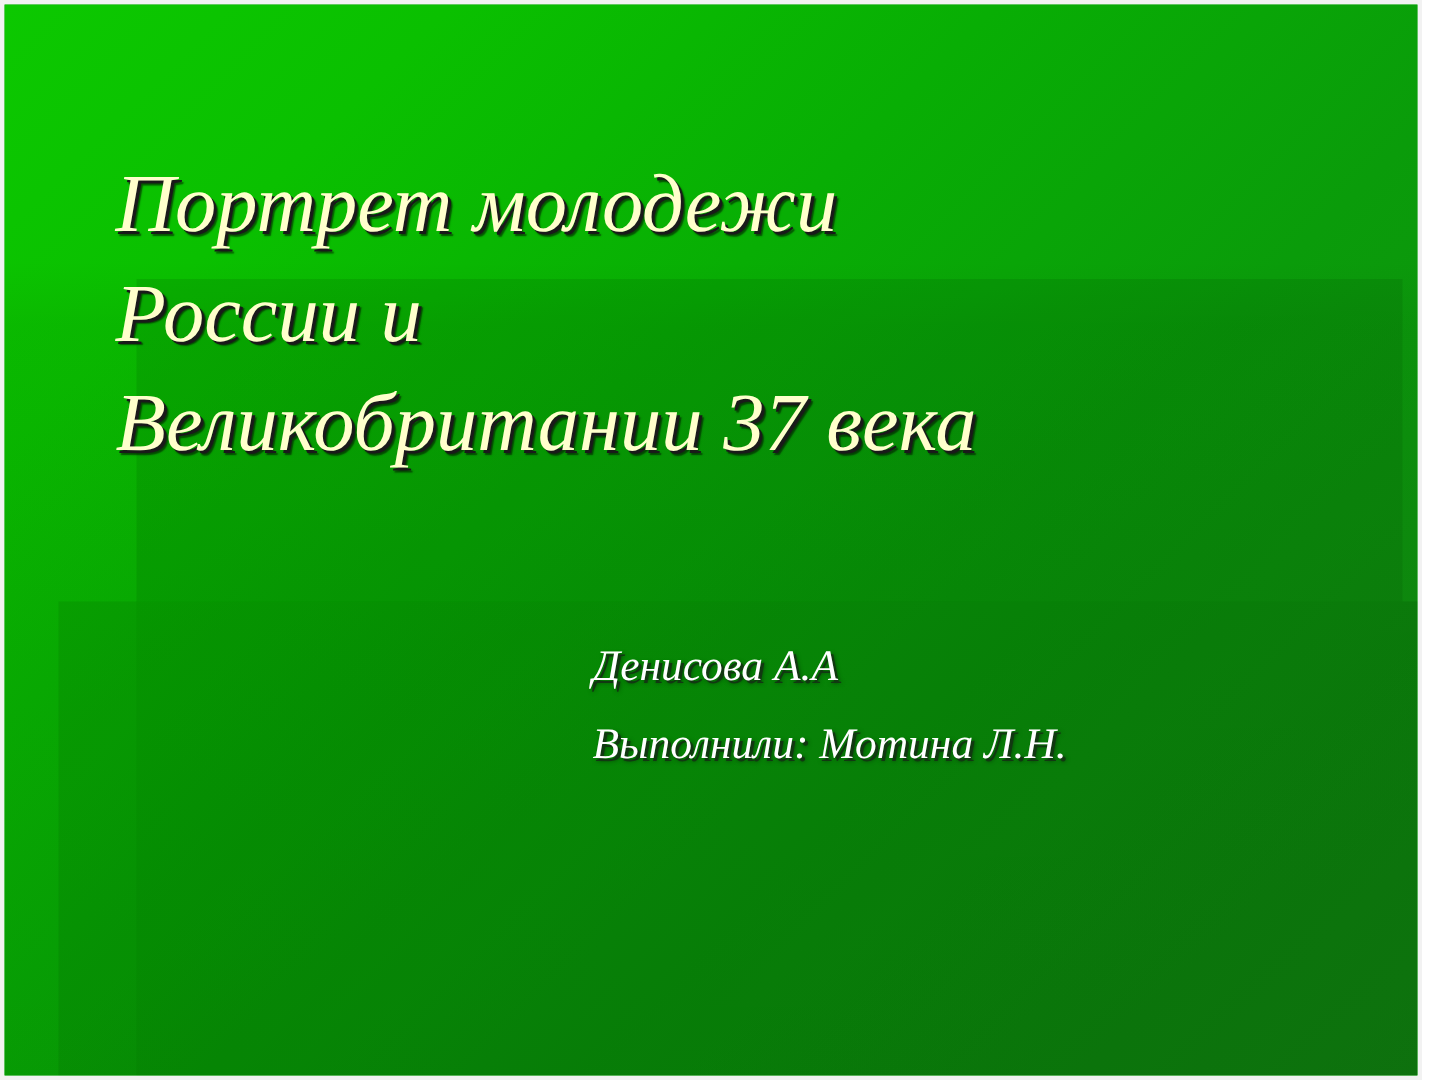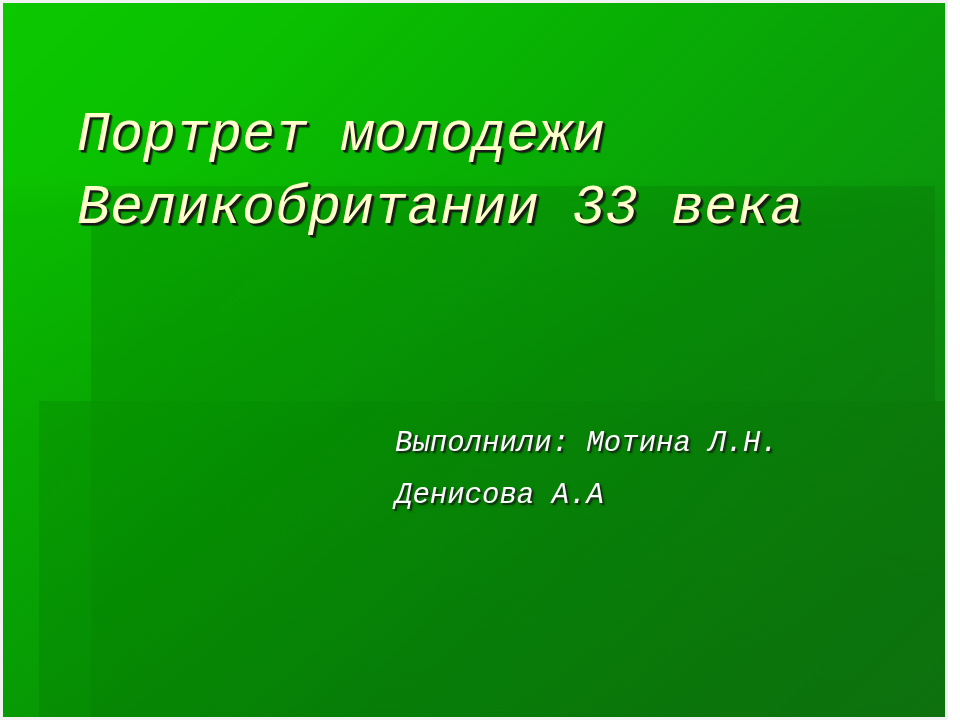--- a/index.html
+++ b/index.html
@@ -9,21 +9,21 @@
   }
 
   .slide {
     position: relative;
     width: 948px;
     height: 720px;
     overflow: hidden;
     box-sizing: border-box;
     border: 3px solid #f2f2f2;
     background: #0aa80a;
-    font-family: Liberation Mono, monospace;
+    font-family: Liberation Serif, serif;
   }
 
   
   .bg-base {
     position: absolute;
     inset: 0;
     background:
       linear-gradient(135deg,
         #0cc800 0%,
         #0ac000 18%,
@@ -116,21 +116,22 @@
 
   <div class="bg-base"></div>
   <div class="bg-vertical-tint"></div>
 
   <div class="panel-title"></div>
   <div class="panel-body"></div>
   <div class="panel-body-inner"></div>
 
   <div class="title-block">
     <div class="title-line">Портрет молодежи</div>
-    <div class="title-line">Великобритании 33 века</div>
+    <div class="title-line">России и</div>
+    <div class="title-line">Великобритании 37 века</div>
   </div>
 
   <div class="subtitle-block">
+    <div class="subtitle-line">Денисова А.А</div>
     <div class="subtitle-line">Выполнили: Мотина Л.Н.</div>
-    <div class="subtitle-line">Денисова А.А</div>
   </div>
 
 </div>
 
 </body></html>

